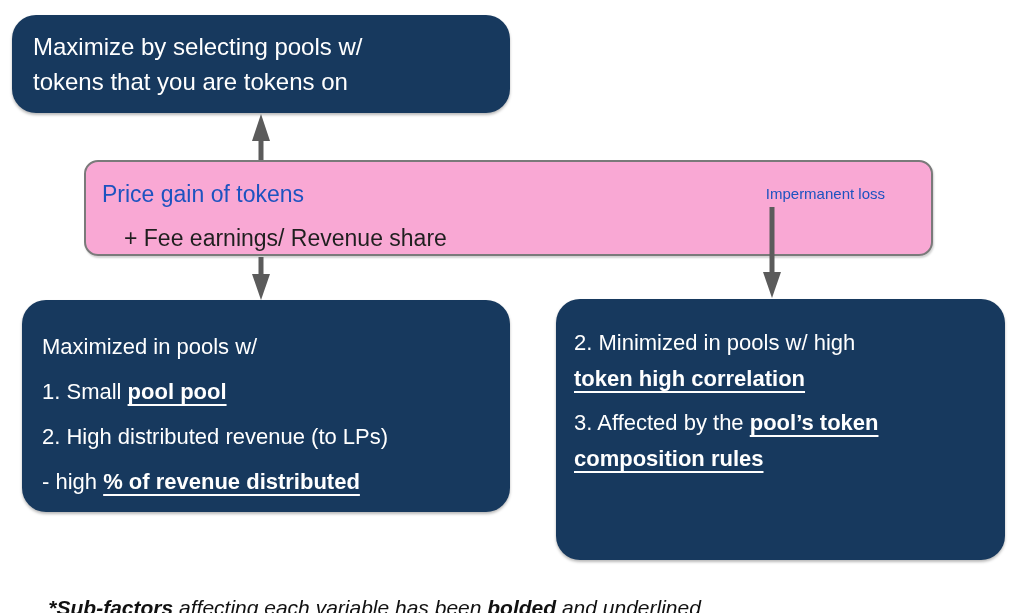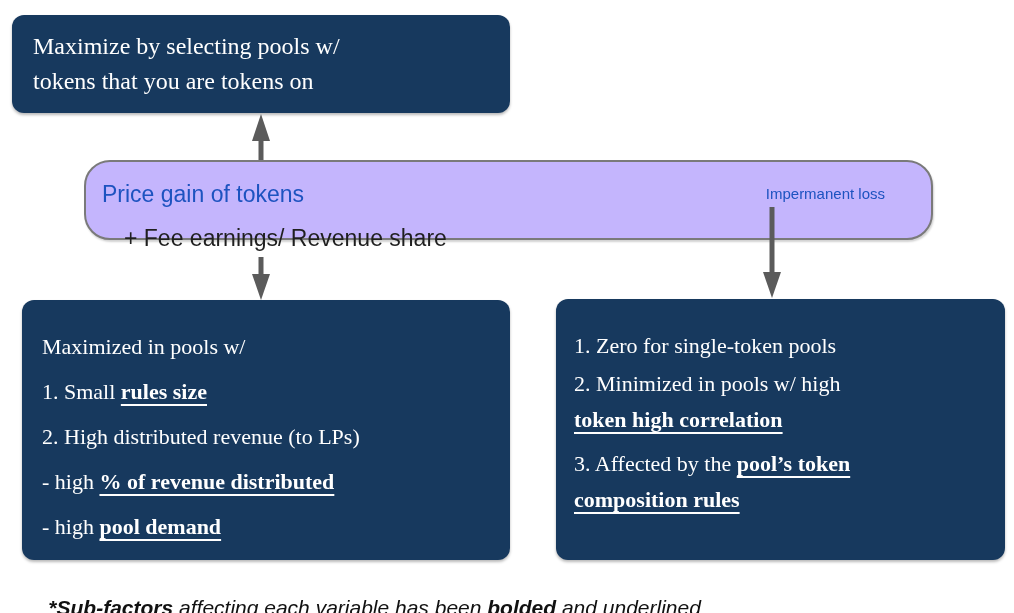--- a/index.html
+++ b/index.html
@@ -8,42 +8,42 @@
     --arrow-gray:#5B5B5B;
     --border-gray:#7A7A7A;
     --footnote-ink:#111111;
   }
   html,body{margin:0;padding:0;background:#fff;}
   .canvas{
     position:relative;width:1014px;height:613px;background:#fff;overflow:hidden;
     font-family:"Liberation Sans", sans-serif;color:#fff;
   }
   .navy-box{
-    position:absolute;background:var(--box-navy);border-radius:12px;
-    box-shadow:0 2px 3px rgba(0,0,0,0.28);box-sizing:border-box;font-family:Liberation Serif, serif;
+    position:absolute;background:var(--box-navy);border-radius:24px;
+    box-shadow:0 2px 3px rgba(0,0,0,0.28);box-sizing:border-box;
   }
   .top-box{left:12px;top:15px;width:498px;height:98px;padding:14px 20px 0 21px;}
   .top-box p{margin:0;font-size:24px;line-height:35px;white-space:pre-wrap;}
   .middle-box{
-    position:absolute;left:84px;top:160px;width:849px;height:80px;box-sizing:border-box;
-    background:#c4b5fd;border:2px solid var(--border-gray);border-radius:26px;
+    position:absolute;left:84px;top:160px;width:849px;height:96px;box-sizing:border-box;
+    background:#f9a8d4;border:2px solid var(--border-gray);border-radius:14px;
     box-shadow:1px 2px 2px rgba(0,0,0,0.18);
   }
   .middle-box .row1{
     position:absolute;left:16px;top:12px;font-size:23px;line-height:40px;
     color:var(--accent-blue);
   }
   .middle-box .impermanent{
     position:absolute;right:46px;top:12px;font-size:15px;line-height:40px;
     color:var(--accent-blue);
   }
   .middle-box .row2{
     position:absolute;left:6px;top:56px;font-size:23px;line-height:40px;color:#1F1F1F;margin-left:32px;
   }
-  .left-box{left:22px;top:300px;width:488px;height:260px;padding:24px 20px 0 20px;}
+  .left-box{left:22px;top:300px;width:488px;height:212px;padding:24px 20px 0 20px;}
   .left-box p{margin:0;font-size:22px;line-height:45px;white-space:pre-wrap;}
   .right-box{left:556px;top:299px;width:449px;height:261px;padding:26px 16px 0 18px;}
   .right-box p{margin:0;font-size:22px;white-space:pre-wrap;}
   .right-box .p1{line-height:41px;}
   .right-box .p2{line-height:36px;}
   .right-box .p3{line-height:36px;margin-top:8px;}
   .bu{
     font-weight:bold;text-decoration:underline;
     text-decoration-thickness:2px;text-underline-offset:5px;
   }
@@ -73,28 +73,27 @@
   </div>
 
   <div class="middle-box">
     <div class="row1">Price gain of tokens</div>
     <div class="impermanent">Impermanent loss</div>
     <div class="row2">+ Fee earnings/ Revenue share</div>
   </div>
 
   <div class="navy-box left-box">
     <p>Maximized in pools w/</p>
-    <p><span>1. Small </span><span class="bu">rules size</span></p>
+    <p><span>1. Small </span><span class="bu">pool pool</span></p>
     <p>2. High distributed revenue (to LPs)</p>
     <p><span>- high </span><span class="bu">% of revenue distributed</span></p>
     <p><span>- high </span><span class="bu">pool demand</span></p>
   </div>
 
   <div class="navy-box right-box">
-    <p class="p1">1. Zero for single-token pools</p>
     <p class="p2"><span>2. Minimized in pools w/ high</span><span class="bu block">token high correlation</span></p>
     <p class="p3"><span>3. Affected by the </span><span class="bu">pool’s token</span><span class="bu block">composition rules</span></p>
   </div>
 
   <svg class="arrows" width="1014" height="613" viewBox="0 0 1014 613">
     <g stroke="var(--arrow-gray)" fill="var(--arrow-gray)">
       <line x1="261" y1="160" x2="261" y2="137" stroke-width="5"></line>
       <polygon points="261,114 252,141 270,141" stroke="none"></polygon>
     </g>
     <g stroke="var(--arrow-gray)" fill="var(--arrow-gray)">

